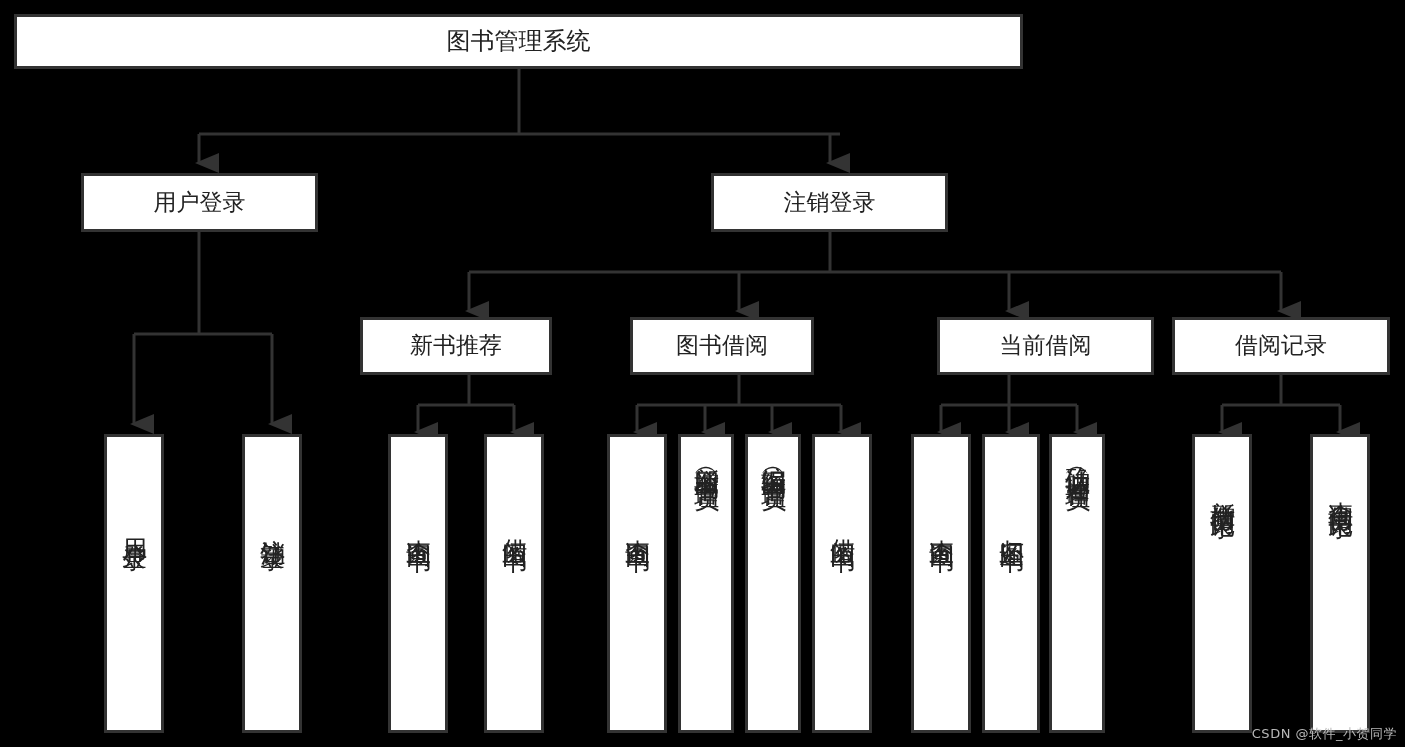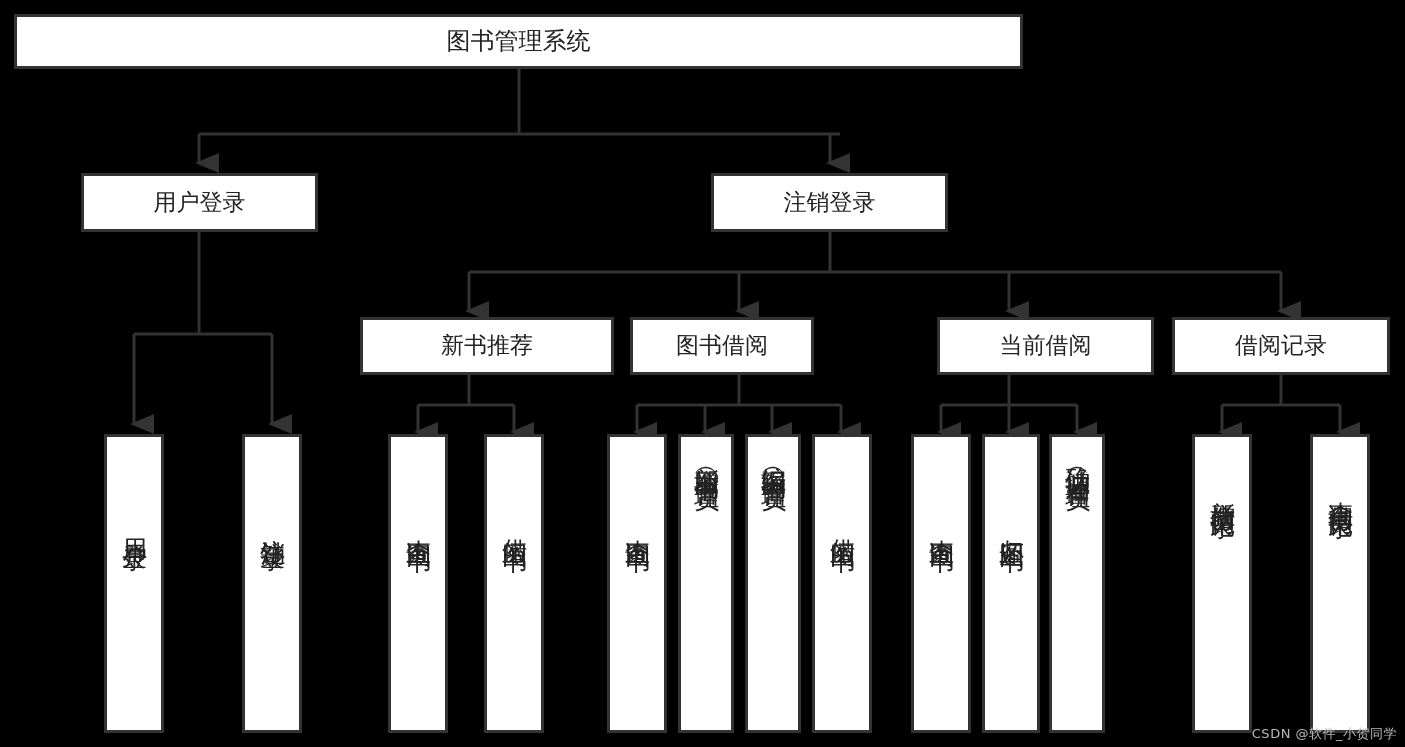--- a/index.html
+++ b/index.html
@@ -131,21 +131,21 @@
     <span class="label">图书管理系统</span>
   </div>
 
   <div class="node horiz" style="left:81px; top:173px; width:237px; height:59px;">
     <span class="label">用户登录</span>
   </div>
   <div class="node horiz" style="left:711px; top:173px; width:237px; height:59px;">
     <span class="label">注销登录</span>
   </div>
 
-  <div class="node horiz" style="left:360px; top:317px; width:254px; height:58px;">
+  <div class="node horiz" style="left:360px; top:317px; width:192px; height:58px;">
     <span class="label">新书推荐</span>
   </div>
   <div class="node horiz" style="left:630px; top:317px; width:184px; height:58px;">
     <span class="label">图书借阅</span>
   </div>
   <div class="node horiz" style="left:937px; top:317px; width:217px; height:58px;">
     <span class="label">当前借阅</span>
   </div>
   <div class="node horiz" style="left:1172px; top:317px; width:218px; height:58px;">
     <span class="label">借阅记录</span>

